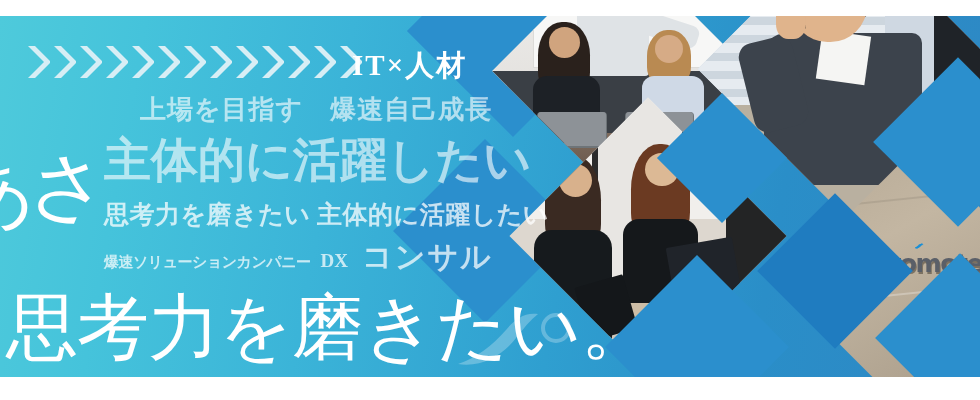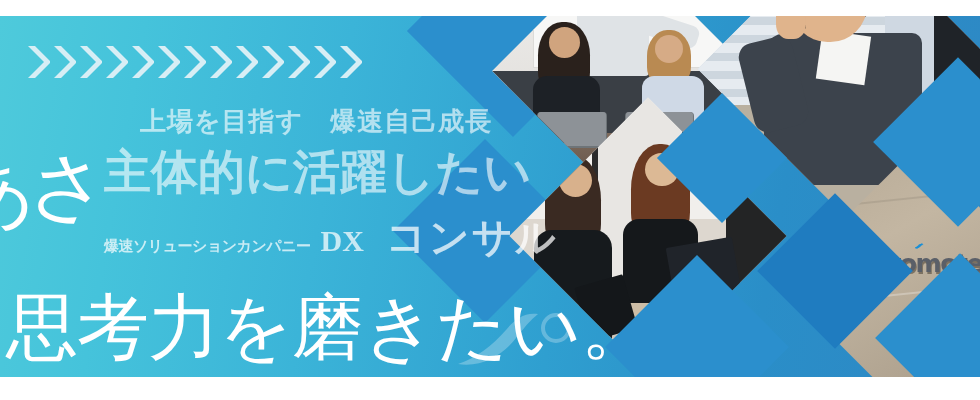--- a/index.html
+++ b/index.html
@@ -113,32 +113,32 @@
   .itjinzai{position:absolute;left:352px;top:32px;
     font-family:"Liberation Serif",serif;font-weight:700;color:#ffffff;
     font-size:29px;letter-spacing:2px;line-height:34px;white-space:nowrap;}
 
   
   .saa{position:absolute;left:8px;top:84px;width:96px;
     font-family:"Liberation Serif",serif;color:#ffffff;font-size:78px;line-height:.92;
     writing-mode:vertical-rl;text-orientation:upright;letter-spacing:-2px;height:210px;}
 
   
-  .mid{position:absolute;left:104px;top:88px;width:500px;}
+  .mid{position:absolute;left:104px;top:76px;width:500px;}
   .mid .l1{font-family:"Liberation Serif",serif;font-weight:700;font-size:26px;color:rgba(255,255,255,.62);
     letter-spacing:1px;white-space:nowrap;margin-left:36px;}
   .mid .l2{font-family:"Liberation Serif",serif;font-weight:700;font-size:47px;color:rgba(255,255,255,.60);
     letter-spacing:0px;white-space:nowrap;margin-top:2px;}
   .mid .l3{font-family:"Liberation Serif",serif;font-weight:700;font-size:25px;color:rgba(255,255,255,.74);
     letter-spacing:.5px;white-space:nowrap;margin-top:6px;}
   .mid .l4{font-family:"Liberation Serif",serif;font-weight:700;font-size:22px;color:rgba(255,255,255,.72);
     letter-spacing:0;white-space:nowrap;margin-top:6px;}
   .mid .l4 .small{font-size:15px;letter-spacing:-.5px;text-align:center;}
-  .mid .l4 .dx{font-size:30px;margin:0 6px 0 10px;}
-  .mid .l4 .consul{font-size:40px;margin-left:16px;letter-spacing:2px;}
+  .mid .l4 .dx{font-size:19px;margin:0 6px 0 10px;}
+  .mid .l4 .consul{font-size:30px;margin-left:8px;letter-spacing:2px;}
 
   
   .headline{position:absolute;left:6px;top:276px;
     font-family:"Liberation Serif",serif;color:#ffffff;font-size:72px;line-height:1;
     letter-spacing:-1px;white-space:nowrap;}
 </style>
 </head>
 <body>
 
 <div class="page">
@@ -293,25 +293,27 @@
             <path d="M2 2 L18 18 L2 34 L9 34 L25 18 L9 2 Z" fill="#d7eef5"></path>
           </svg>
         </div>
         <div class="chev">
           <svg viewBox="0 0 24 36" xmlns="http://www.w3.org/2000/svg">
             <path d="M2 2 L18 18 L2 34 L9 34 L25 18 L9 2 Z" fill="#d7eef5"></path>
           </svg>
         </div>
       </div>
 
+    <div class="itjinzai">IT×人材</div>
 
     <div class="saa">さあ、</div>
 
     <div class="mid">
       <div class="l1">上場を目指す　爆速自己成長</div>
       <div class="l2">主体的に活躍したい</div>
+      <div class="l3">思考力を磨きたい 主体的に活躍したい</div>
       <div class="l4"><span class="small">爆速ソリューションカンパニー</span><span class="dx">DX</span><span class="consul">コンサル</span></div>
     </div>
 
     <div class="headline">思考力を磨きたい。</div>
 
   </div>
 </div>
 
 </body></html>

